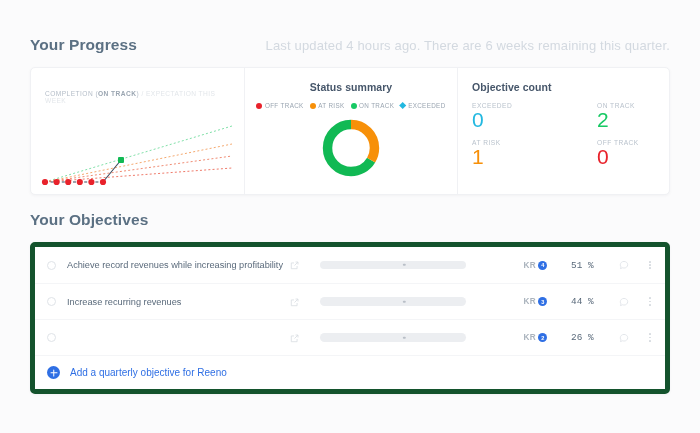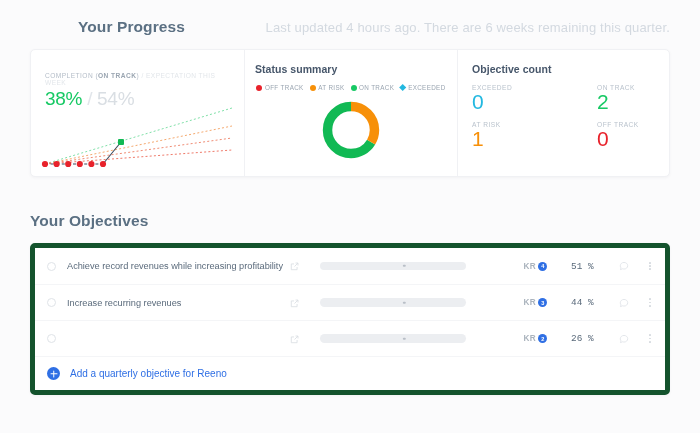--- a/index.html
+++ b/index.html
@@ -13,21 +13,21 @@
   .page { width: 700px; height: 433px; position: relative; padding: 0 30px; }
 
   
   .section-head {
     display: flex; align-items: baseline; justify-content: space-between;
   }
   .section-title {
     font-size: 15.5px; font-weight: 700; color: #5b7083;
     letter-spacing: .1px;
   }
-  #progress-head { padding-top: 18px; margin-left: 48px; }
+  #progress-head { padding-top: 36px; }
   .meta-text {
     font-size: 13px; color: #d3d9e0; letter-spacing: .15px;
     white-space: nowrap;
   }
 
   
   .progress-card {
     margin-top: 13px;
     background: #fff;
     border: 1px solid #f0f1f4;
@@ -39,21 +39,21 @@
   .panel { position: relative; height: 100%; }
   .panel + .panel { border-left: 1px solid #f0f1f4; }
   .panel-timeline { width: 213px; padding: 13px 14px 0 14px; }
   .panel-summary  { width: 213px; padding: 13px 10px 0 10px; }
   .panel-count    { flex: 1; padding: 13px 0 0 14px; }
 
   .panel-title {
     font-size: 10.5px; font-weight: 700; color: #46566a;
     letter-spacing: .05px;
   }
-  .panel-summary .panel-title { }
+  .panel-summary .panel-title { text-align: center; }
 
   
   .tl-legend { margin-top: 9px; font-size: 6.6px; letter-spacing: .45px; }
   .tl-legend .lbl-strong { color: #b3bcc7; font-weight: 400; }
   .tl-legend .lbl-bold { color: #9aa5b1; font-weight: 700; }
   .tl-legend .lbl-faint { color: #e2e6ea; }
   .tl-values { margin-top: 2px; font-size: 19px; font-weight: 400; letter-spacing: -.3px; }
   .tl-values .v-now { color: #17c964; }
   .tl-values .v-sep { color: #e1e5ea; }
   .tl-values .v-exp { color: #d9dee3; }
@@ -72,21 +72,21 @@
 
   
   .count-grid {
     margin-top: 9px; display: grid;
     grid-template-columns: 125px 1fr; row-gap: 8px;
   }
   .count-label { font-size: 6.6px; color: #b9c2cc; letter-spacing: .5px; }
   .count-value { font-size: 21px; line-height: 1.05; font-weight: 400; }
 
   
-  #objectives-head { margin-top: 35px; }
+  #objectives-head { margin-top: 16px; }
   .obj-card {
     margin-top: 13px;
     background: #fff;
     border: 5px solid #14532d;
     border-radius: 5px;
     box-shadow: 0 1px 3px rgba(40,50,70,.045);
     overflow: hidden;
   }
   .obj-row {
     height: 36px; display: flex; align-items: center;
@@ -150,25 +150,20 @@
     <div class="section-title">Your Progress</div>
     <div class="meta-text">Last updated 4 hours ago. There are 6 weeks remaining this quarter.</div>
   </div>
 
   <div class="progress-card">
 
     <div class="panel panel-timeline">
       <div class="tl-legend">
         <span class="lbl-strong">COMPLETION (</span><span class="lbl-bold">ON TRACK</span><span class="lbl-strong">)</span>
         <span class="lbl-faint">/ EXPECTATION THIS WEEK</span>
-      </div>
-      <div class="tl-values">
-        <span class="v-now">38%</span>
-        <span class="v-sep">/</span>
-        <span class="v-exp">54%</span>
       </div>
 
       <svg class="tl-chart" width="200" height="72" viewBox="0 0 200 72">
 
         <line x1="8" y1="62" x2="195" y2="6" stroke="#7fe0a8" stroke-width="1" stroke-dasharray="2,2.2"></line>
         <line x1="8" y1="62" x2="195" y2="24" stroke="#f5a96f" stroke-width="1" stroke-dasharray="2,2.2"></line>
         <line x1="8" y1="62" x2="195" y2="36" stroke="#f08c74" stroke-width="1" stroke-dasharray="2,2.2"></line>
         <line x1="8" y1="62" x2="195" y2="48" stroke="#ef7a6a" stroke-width="1" stroke-dasharray="2,2.2"></line>
 
         <path d="M8 62 L66 62" stroke="#3d4a5c" stroke-width="1.1" stroke-dasharray="3,2.6" fill="none"></path>

